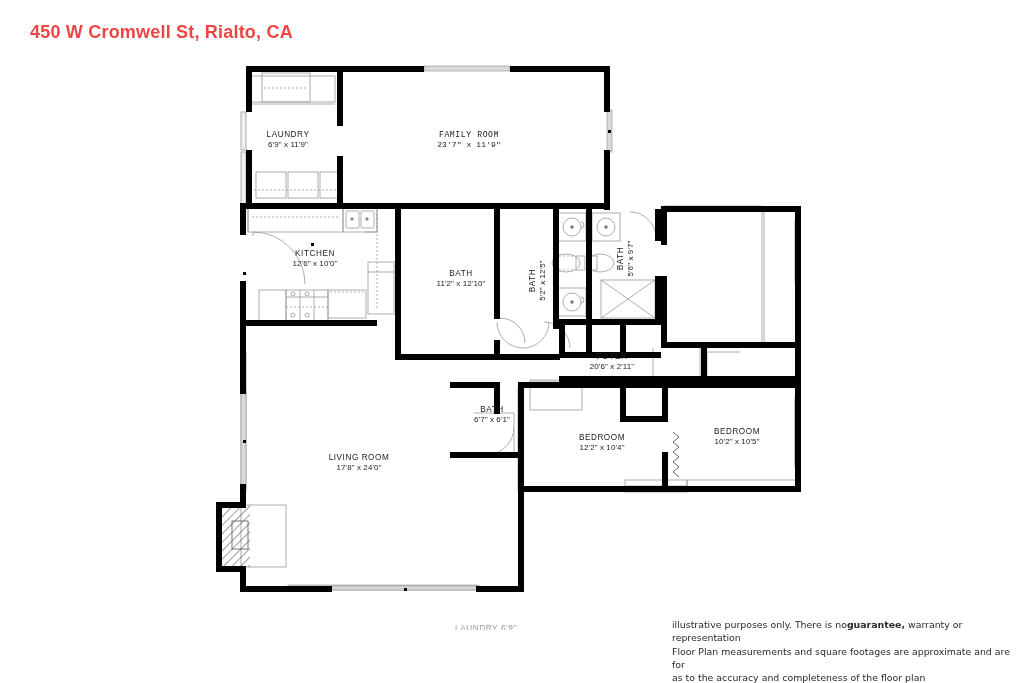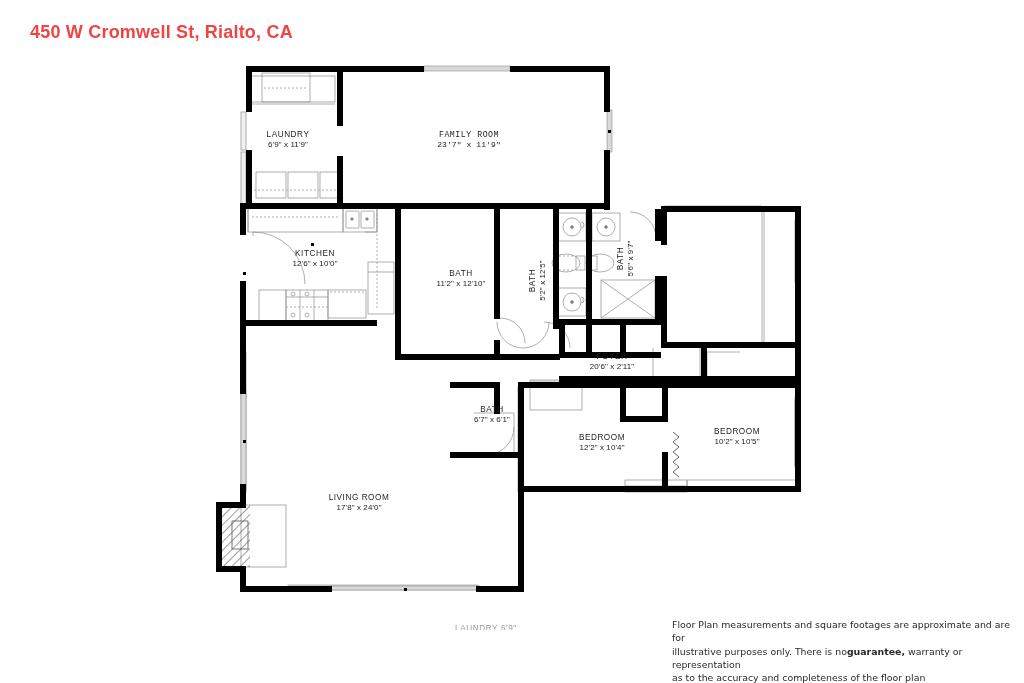--- a/index.html
+++ b/index.html
@@ -403,36 +403,36 @@
 <div class="room-label" style="left:562px; top:352px; width:100px;">
   <span class="nm">FOYER</span>
   <span class="dim">20'6" x 2'11"</span>
 </div>
 
 <div class="room-label" style="left:452px; top:405px; width:80px;">
   <span class="nm">BATH</span>
   <span class="dim">6'7" x 6'1"</span>
 </div>
 
-<div class="room-label" style="left:304px; top:453px; width:110px;margin-top:40px;">
+<div class="room-label" style="left:304px; top:453px; width:110px;">
   <span class="nm">LIVING ROOM</span>
   <span class="dim">17'8" x 24'0"</span>
 </div>
 
 <div class="room-label" style="left:552px; top:433px; width:100px;">
   <span class="nm">BEDROOM</span>
   <span class="dim">12'2" x 10'4"</span>
 </div>
 
 <div class="room-label" style="left:687px; top:427px; width:100px;">
   <span class="nm">BEDROOM</span>
   <span class="dim">10'2" x 10'5"</span>
 </div>
 
 <div class="clipped-text">LAUNDRY 6'9"</div>
 
 </div>
 
 <div class="disclaimer">
+  <div><span>illustrative purposes only. There is no</span><span class="em">guarantee,</span><span> warranty or representation</span></div>
   <div>Floor Plan measurements and square footages are approximate and are for</div>
-  <div><span>illustrative purposes only. There is no</span><span class="em">guarantee,</span><span> warranty or representation</span></div>
   <div>as to the accuracy and completeness of the floor plan</div>
 </div>
 
 </body></html>

